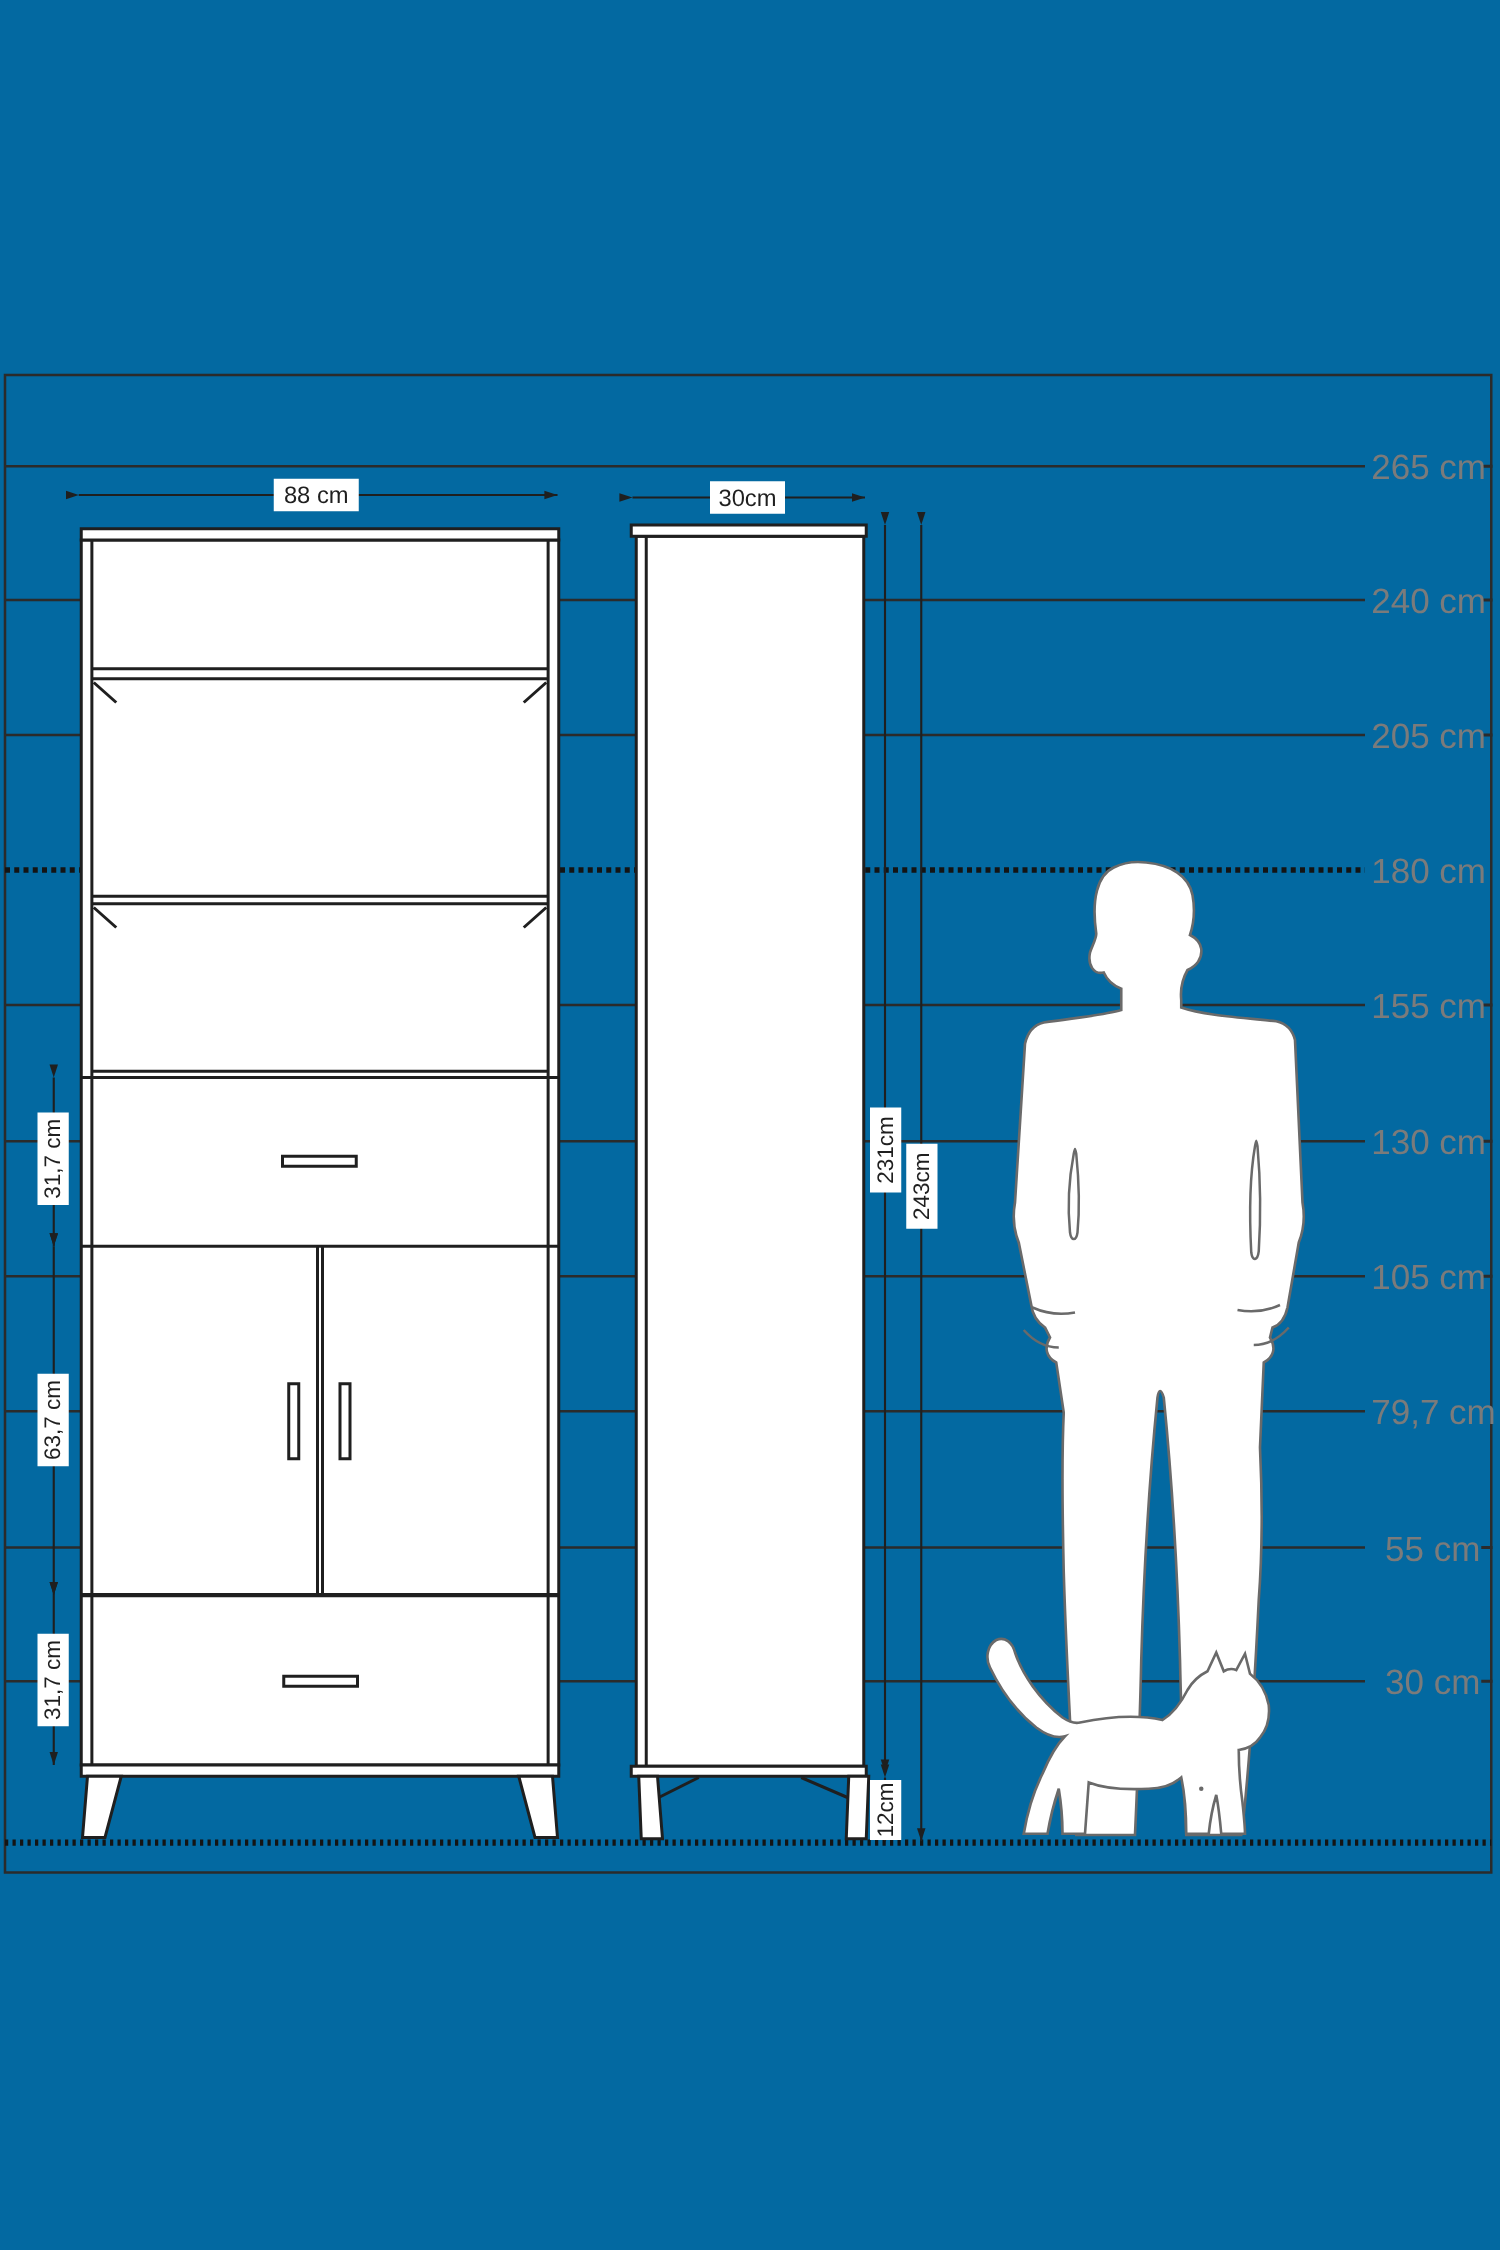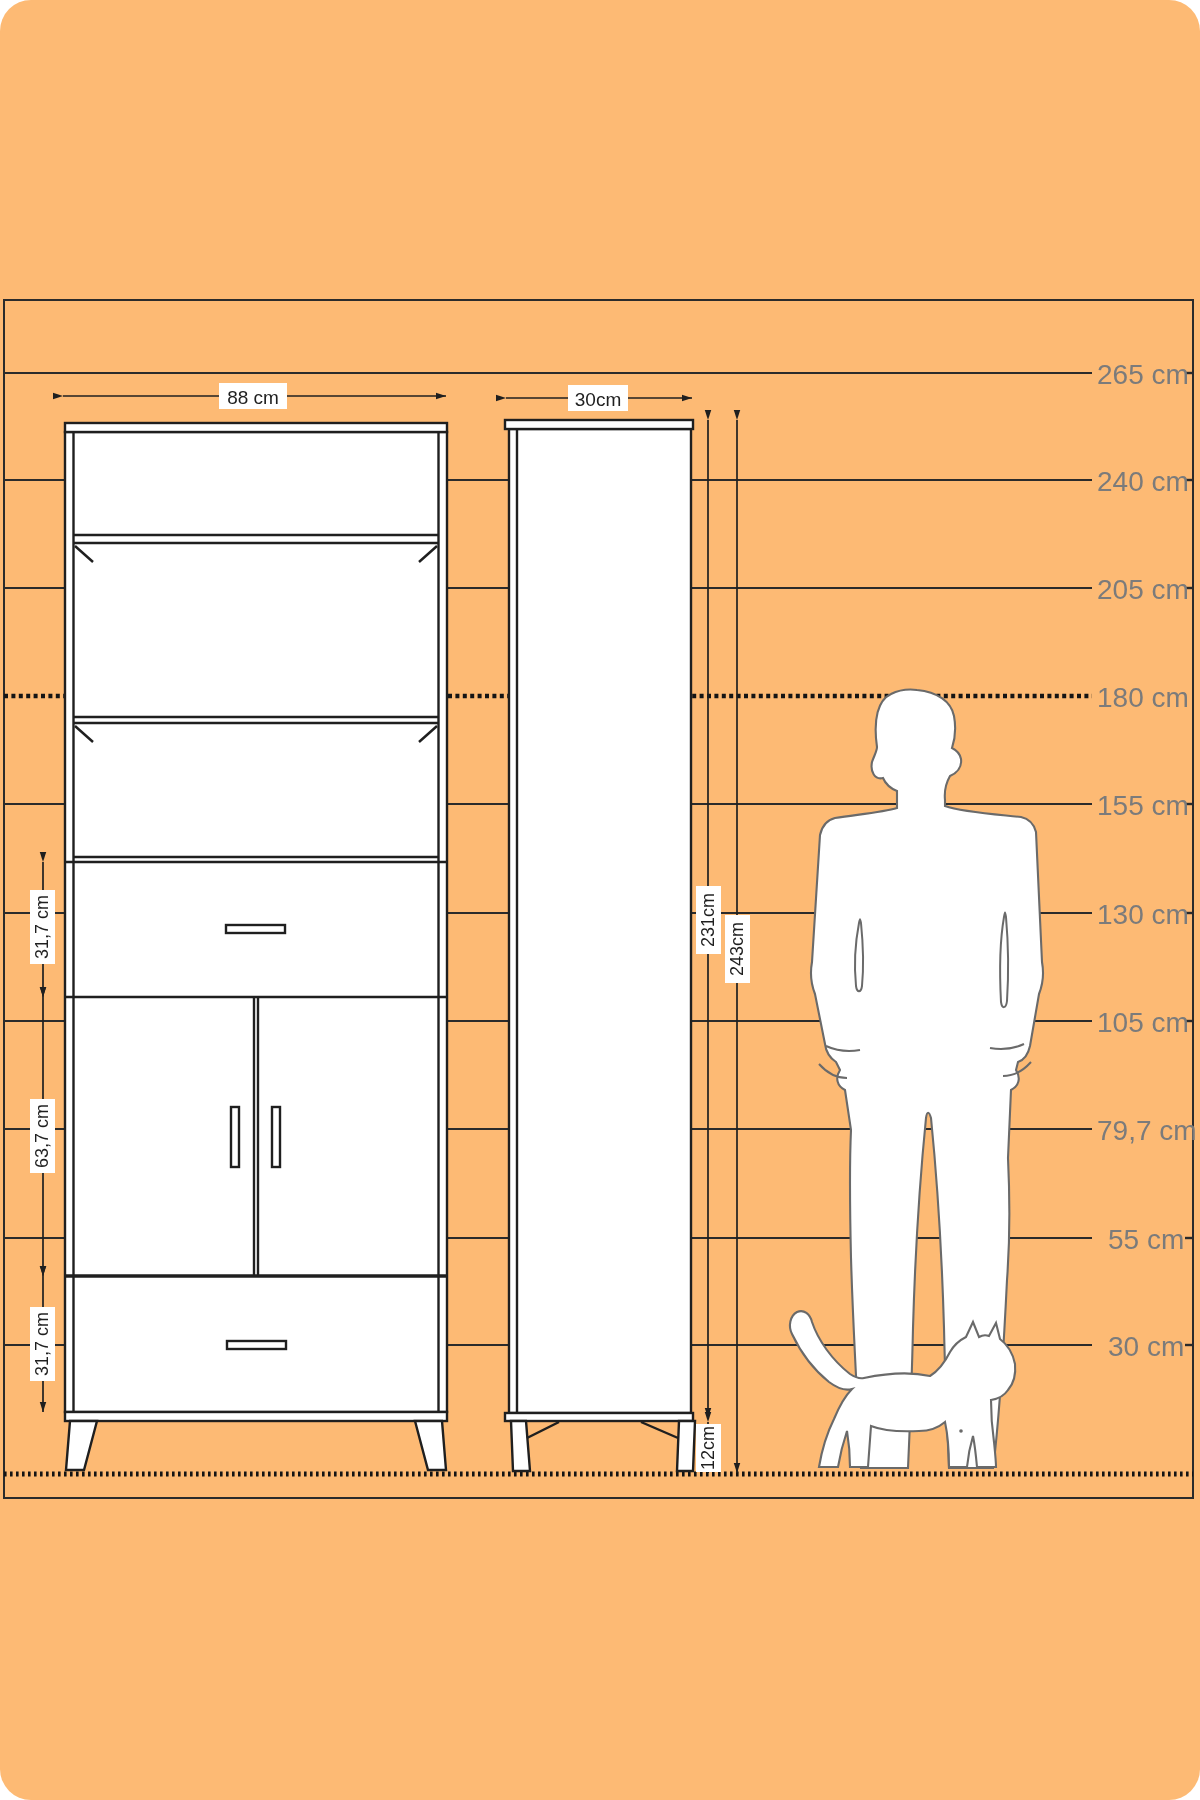--- a/index.html
+++ b/index.html
@@ -1,17 +1,17 @@
 <!DOCTYPE html>
 <html><head>
 <meta charset="utf-8">
 <style>
   html,body{margin:0;padding:0;background:#ffffff;}
-  .page{position:relative;width:1200px;height:1800px;background:#fdba74;overflow:hidden;
-        font-family:"Liberation Sans", sans-serif;border-radius:31px;}
+  .page{position:relative;width:1200px;height:1800px;background:#0369a1;overflow:hidden;
+        font-family:"Liberation Sans", sans-serif;}
   svg text{font-family:"Liberation Sans", sans-serif;}
   .scale-label{fill:#7b7b7b;font-size:28px;}
   .dim-text{fill:#1f1f1f;font-size:19px;}
   .dim-text-sm{fill:#1f1f1f;font-size:18px;}
   .gridline{stroke:#2b2b2b;stroke-width:2;}
   .dashline{stroke:#141414;stroke-width:4.5;stroke-dasharray:4 3.4;}
   .groundline{stroke:#141414;stroke-width:5;stroke-dasharray:2.6 3.4;}
   .cab{stroke:#1f1f1f;stroke-width:2.4;fill:#ffffff;}
   .cabline{stroke:#1f1f1f;stroke-width:2.4;fill:none;}
   .cabthick{stroke:#1f1f1f;stroke-width:3.4;fill:none;}

